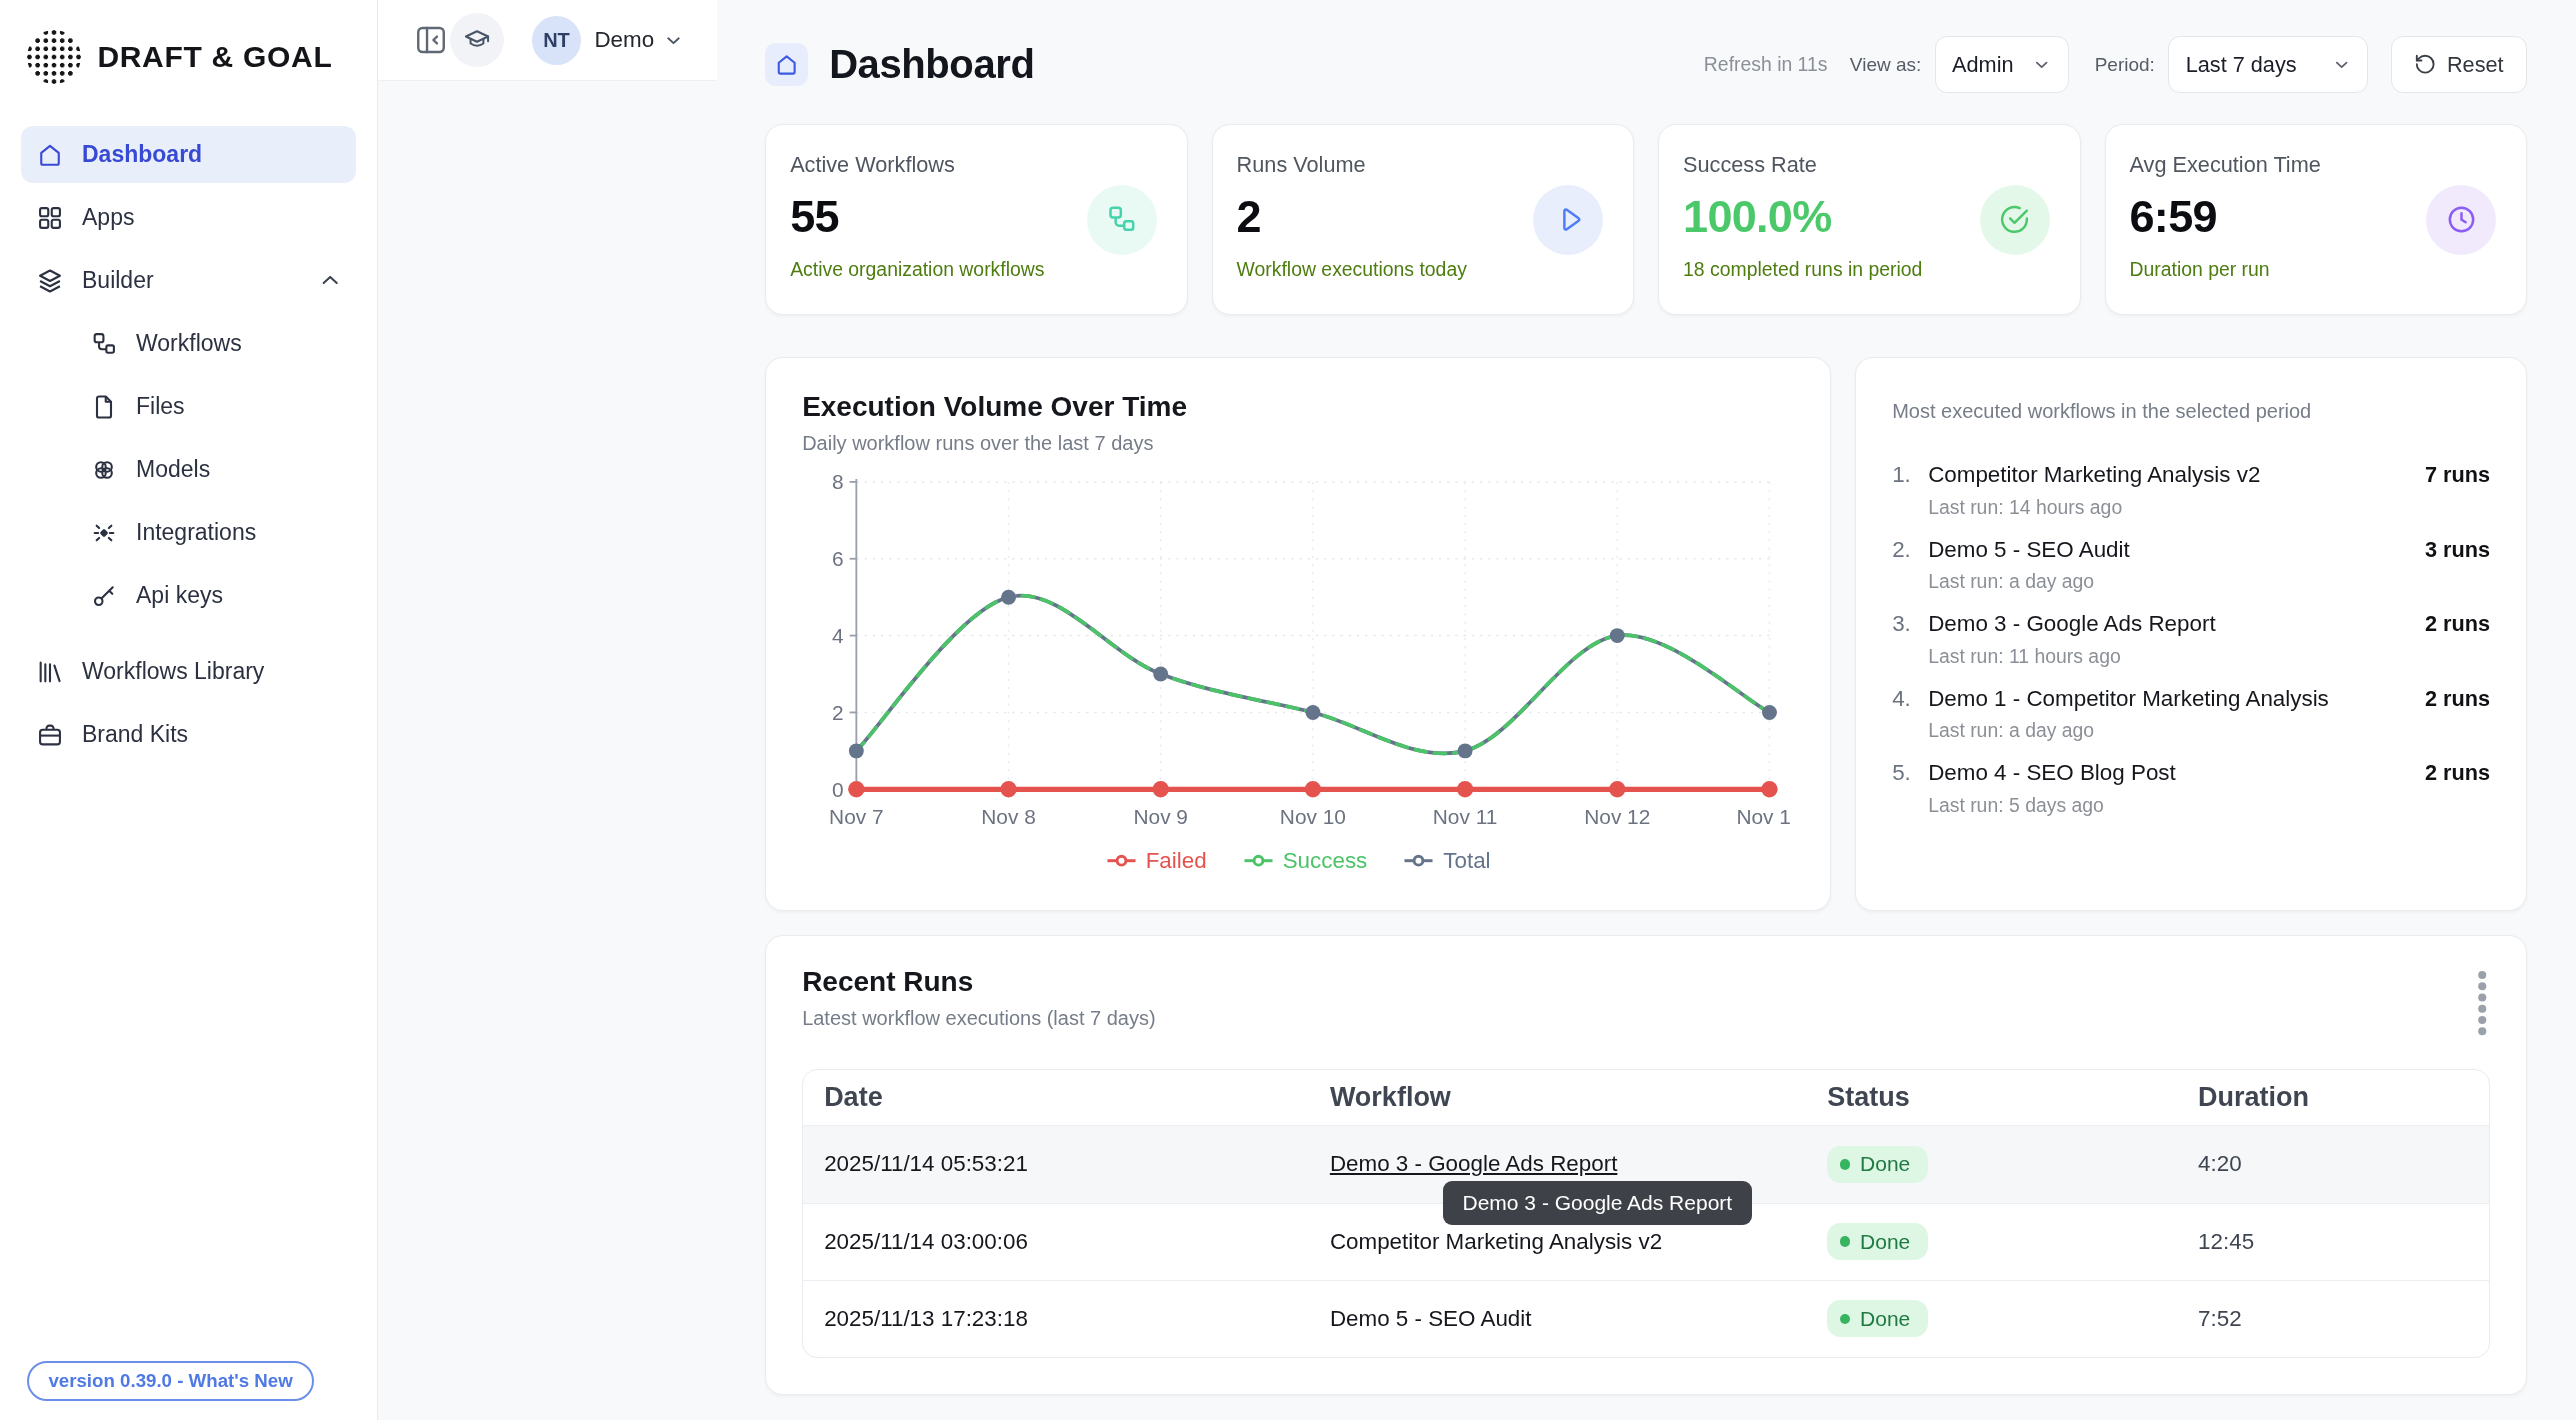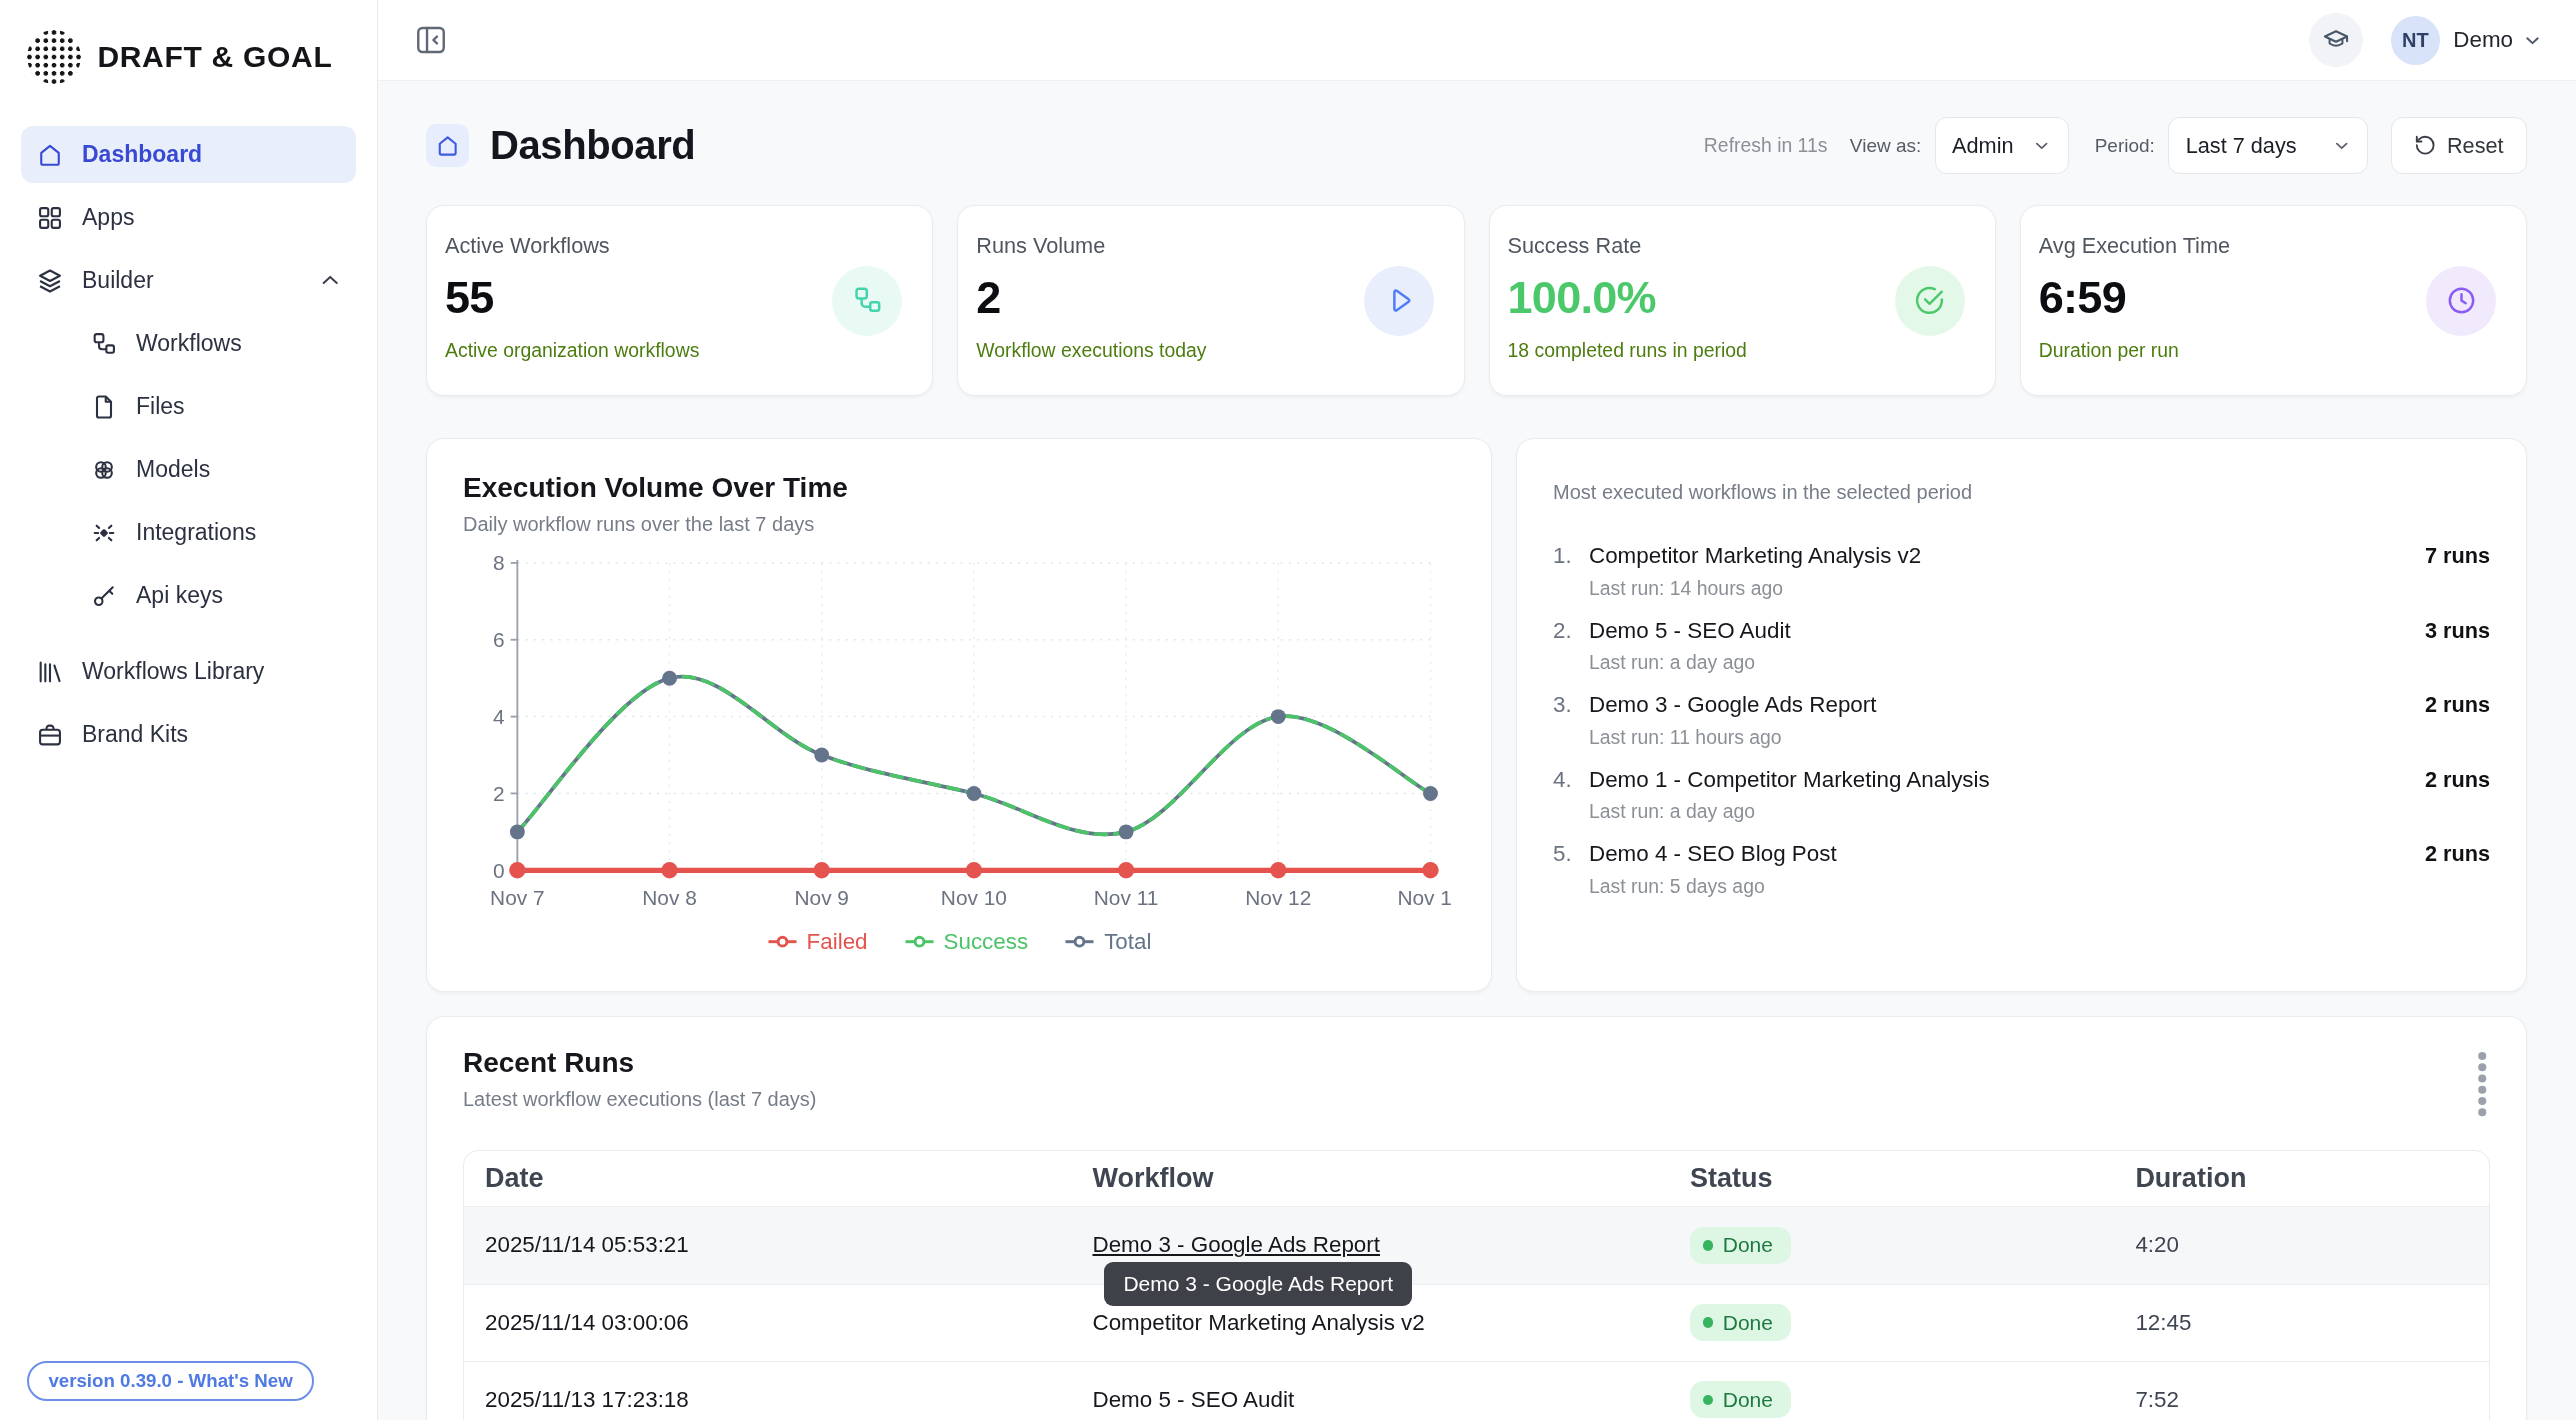--- a/index.html
+++ b/index.html
@@ -36,21 +36,21 @@
   .nav-item .chev { margin-left:auto; width:22.4px; height:22.4px; }
   .nav-item.gap-top { margin-top:19.4px; }
   .version-pill {
     position:absolute; bottom:19.4px; left:27px;
     border:2.2px solid #6b8fe8; color:#4f79e3; border-radius:746px;
     padding:6.7px 19.4px; font-size:18.7px; font-weight:600; background:#fff; cursor:pointer;
     white-space:nowrap;
   }
 
   
-  .main { flex:1; display:flex; flex-direction:column; min-width:0; }
+  .main { flex:1; display:flex; min-width:0; }
   .topbar {
     height:81px; background:#fff; border-bottom:1.5px solid #eef0f3;
     display:flex; align-items:center; padding:0 33px;
   }
   .collapse-btn { width:39px; height:39px; display:flex; align-items:center; justify-content:center; cursor:pointer; background:none; border:none; }
   .collapse-btn svg { width:34px; height:34px; }
   .topbar-right { margin-left:auto; display:flex; align-items:center; }
   .cap-btn { width:54px; height:54px; border-radius:50%; background:#f2f3f6; display:flex; align-items:center; justify-content:center; border:none; cursor:pointer; }
   .cap-btn svg { width:28px; height:28px; }
   .avatar { width:49px; height:49px; border-radius:50%; background:#d8e3fa; color:#2f3f66; font-size:20px; font-weight:700; display:flex; align-items:center; justify-content:center; margin-left:28px; }
@@ -79,21 +79,21 @@
     display:inline-flex; align-items:center; gap:10.5px; height:57px;
     background:#fff; border:1.5px solid #e3e6ea; border-radius:12px;
     padding:0 22.4px; font-size:21.7px; color:#33383f; cursor:pointer; font-weight:500;
   }
   .reset-btn svg { width:22.4px; height:22.4px; }
 
   
   .stats-row { display:flex; gap:24px; }
   .stat-card {
     flex:1; background:#fff; border:1.5px solid #e9ebef; border-radius:18px;
-    padding:27px 18px; height:191px; position:relative;
+    padding:27px 24px; height:191px; position:relative;
     box-shadow:0 1.5px 3.7px rgba(16,24,40,.04);
   }
   .stat-label { font-size:21.7px; color:#50565f; }
   .stat-value { font-size:45px; font-weight:800; color:#0c0d10; margin-top:13.4px; letter-spacing:-0.7px; }
   .stat-desc { font-size:19.4px; color:#4d7c0f; margin-top:15px; }
   .stat-icon {
     position:absolute; right:30px; top:50%; transform:translateY(-50%);
     width:70px; height:70px; border-radius:50%;
     display:flex; align-items:center; justify-content:center;
   }

